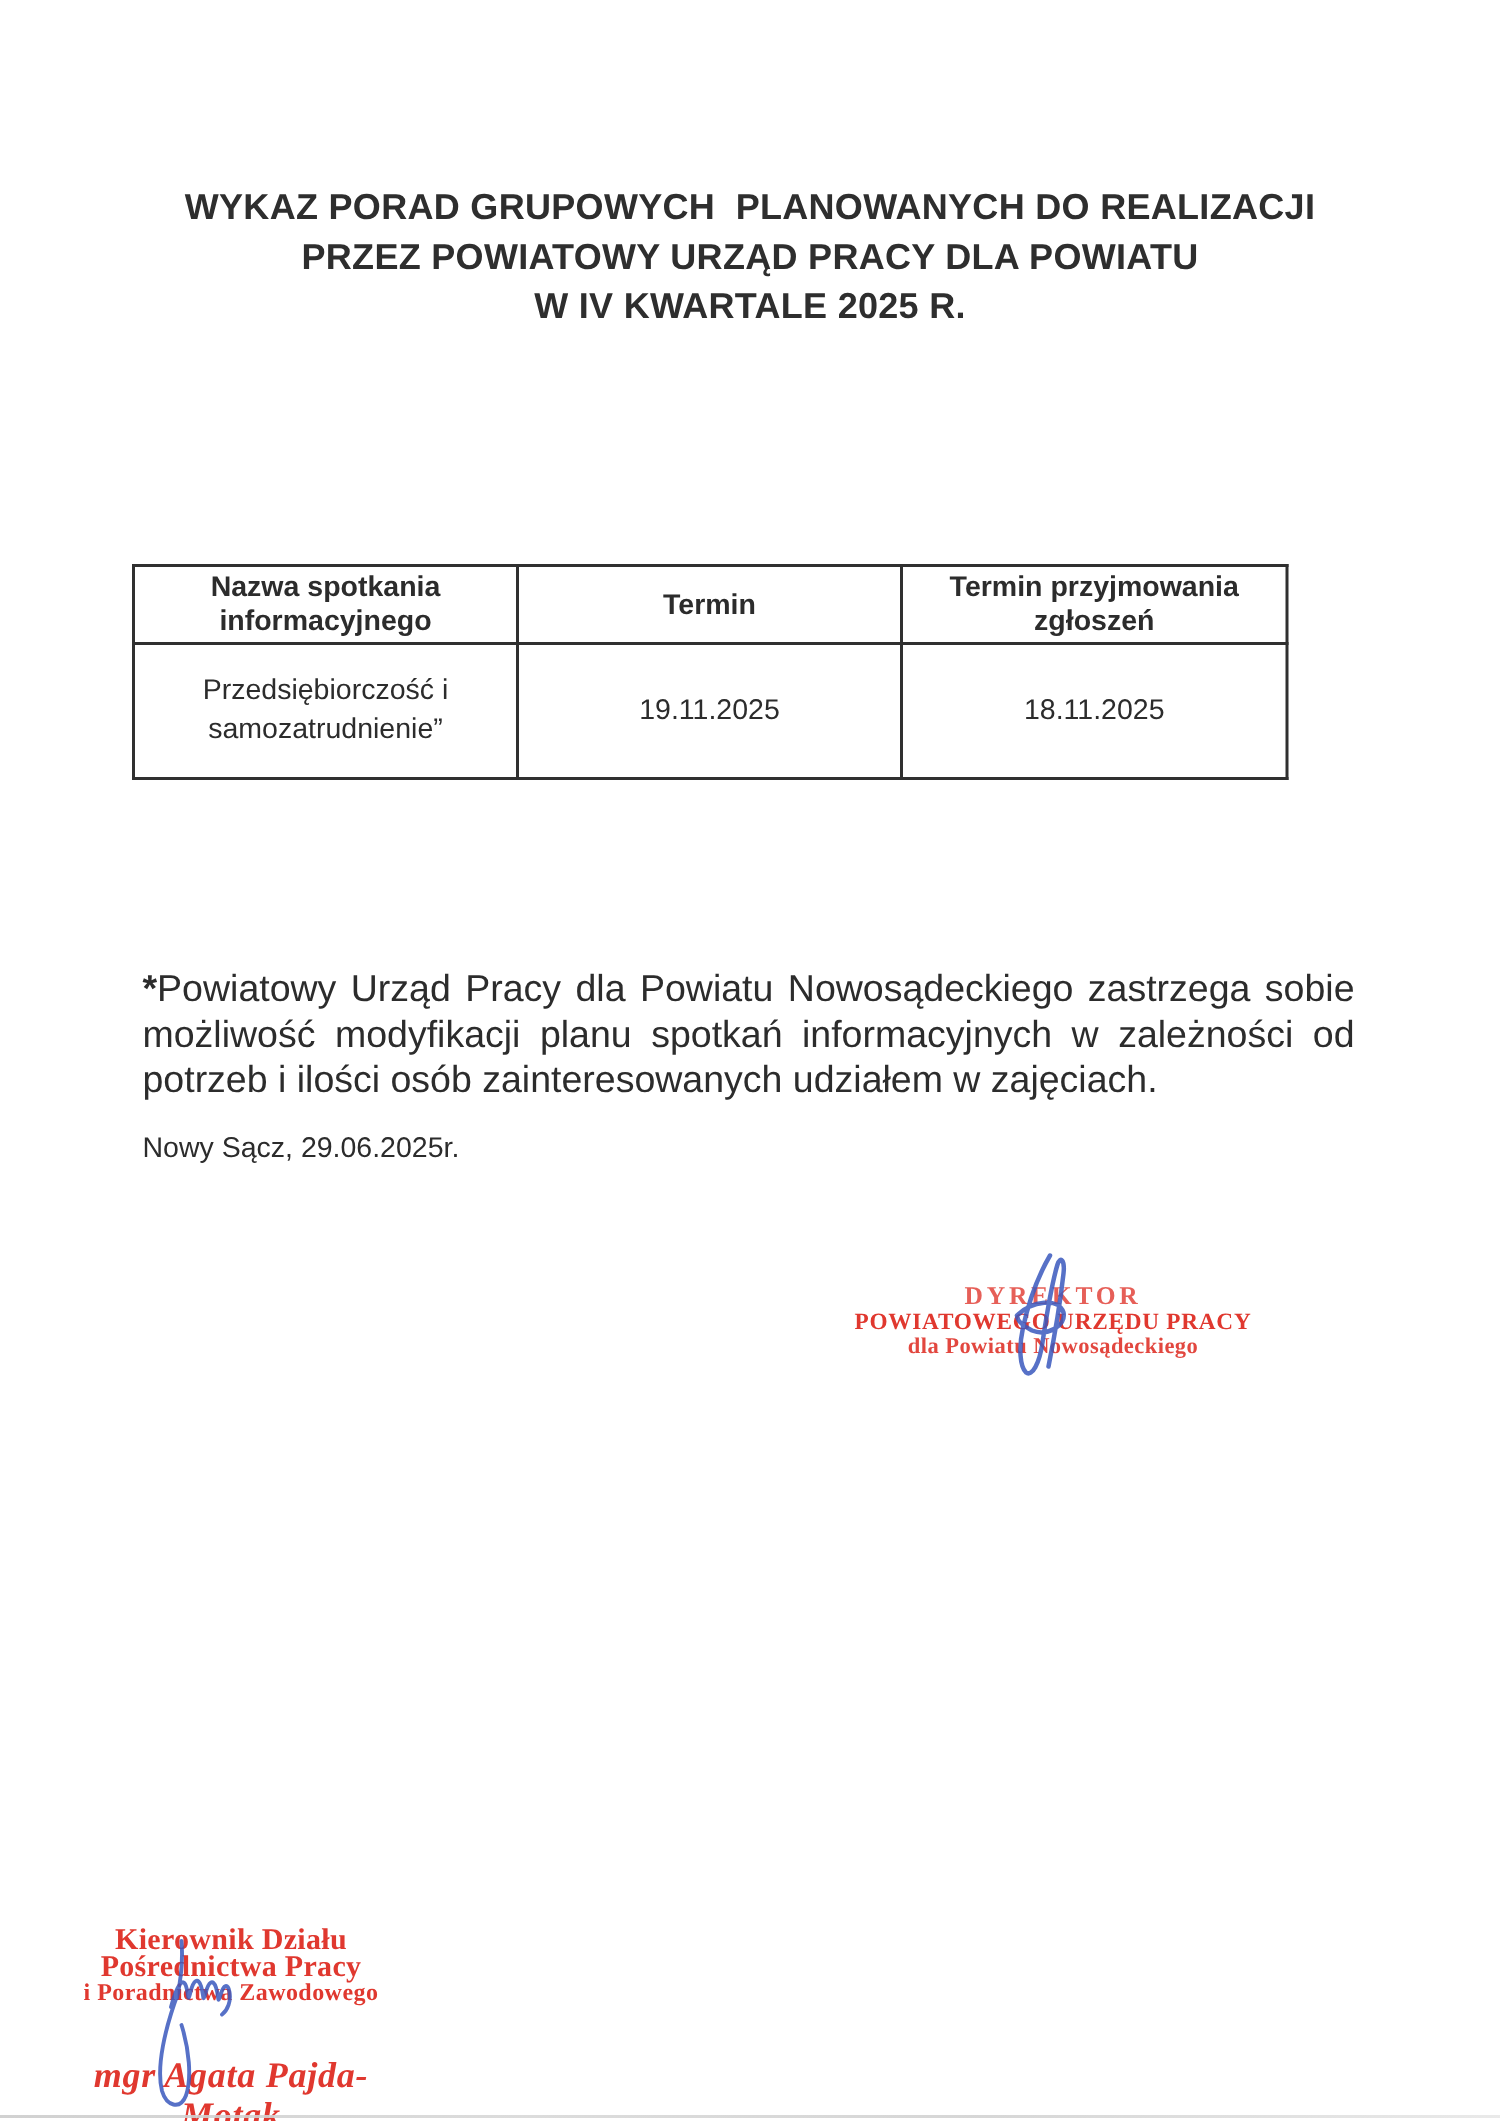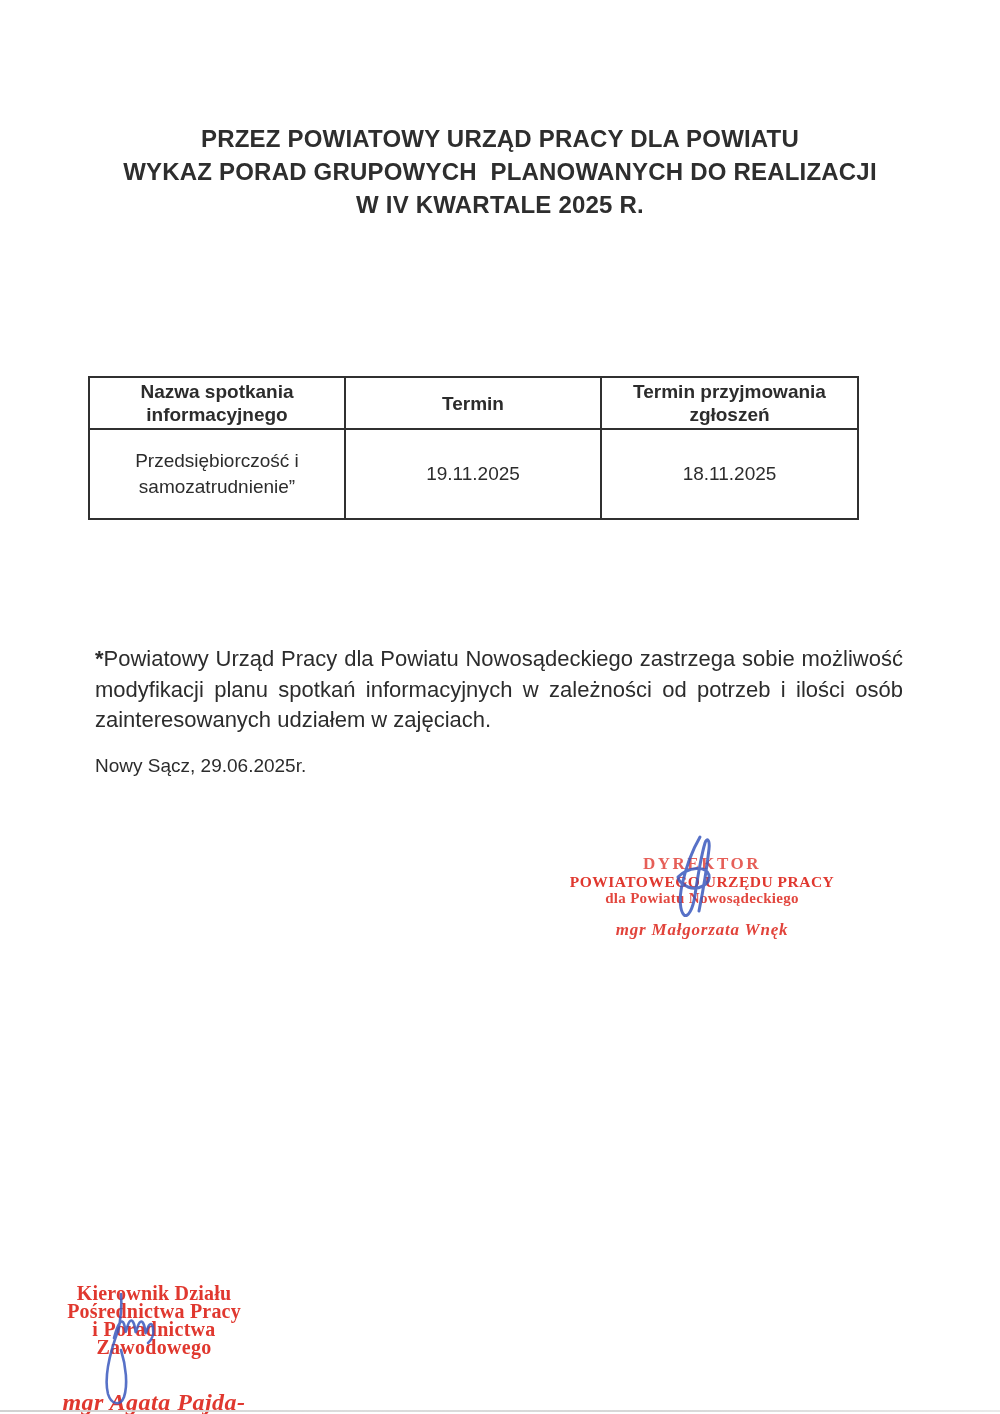--- a/index.html
+++ b/index.html
@@ -37,21 +37,21 @@
     height: 50px; font-size: 19px; font-weight: bold;
     line-height: 23px; padding: 2px 10px;
   }
   table.schedule td {
     height: 90px; font-size: 19px; line-height: 26px; padding: 2px 24px;
   }
 
   
   .note {
     position: absolute; left: 95px; top: 644px; width: 808px;
-    font-size: 22px; line-height: 30.5px; text-align: justify;
+    font-size: 25px; line-height: 30.5px; text-align: justify;
     color: #2c2c2c;
   }
   .note .star { font-weight: bold; }
 
   .place-date {
     position: absolute; left: 95px; top: 755px;
     font-size: 19px; color: #2c2c2c;
   }
 
   
@@ -65,21 +65,21 @@
   .sd3 { font-size: 15px; letter-spacing: 0.3px; line-height: 15px; margin-top: 1px; opacity: 0.92; }
   .sd-name { margin-top: 14px; font-size: 17px; font-style: italic; letter-spacing: 0.8px; opacity: 0.94; }
 
   
   .stamp-kierownik {
     position: absolute; left: 33px; top: 1284px; width: 242px;
     text-align: center; color: #e0382f;
     font-family: "Liberation Serif", serif; font-weight: bold;
   }
   .sk1 { font-size: 20px; line-height: 18px; letter-spacing: 0.2px; }
-  .sk2 { font-size: 20px; line-height: 18px; letter-spacing: 0.3px; }
+  .sk2 { font-size: 16px; line-height: 18px; letter-spacing: 0.3px; }
   .sk-name { margin-top: 33px; font-size: 24px; font-style: italic; letter-spacing: 0.5px; }
 
   
   .sig { position: absolute; }
   .sig-director { left: 660px; top: 833px; width: 66px; height: 88px; }
   .sig-kierownik { left: 90px; top: 1292px; width: 80px; height: 118px; }
   .sig path { fill: none; stroke-linecap: round; stroke-linejoin: round; opacity: 0.85; }
 
   
   .scan-edge {
@@ -87,22 +87,22 @@
     background: linear-gradient(90deg, #cccccc 0%, #d8d8d8 35%, #d2d2d2 65%, #e7e7e7 100%);
     opacity: 0.9;
   }
 </style>
 </head>
 <body>
 
 <div class="page">
 
   <div class="title">
+    <div>WYKAZ PORAD GRUPOWYCH  PLANOWANYCH DO REALIZACJI</div>
     <div>PRZEZ POWIATOWY URZĄD PRACY DLA POWIATU</div>
-    <div>WYKAZ PORAD GRUPOWYCH  PLANOWANYCH DO REALIZACJI</div>
     <div>W IV KWARTALE 2025 R.</div>
   </div>
 
   <table class="schedule">
     <colgroup>
       <col style="width:256px">
         <col style="width:256px">
         <col style="width:257px">
     </colgroup>
     <thead>
@@ -122,21 +122,20 @@
   </table>
 
   <p class="note"><span class="star">*</span><span>Powiatowy Urząd Pracy dla Powiatu Nowosądeckiego zastrzega sobie możliwość modyfikacji planu spotkań informacyjnych w zależności od potrzeb i ilości osób zainteresowanych udziałem w zajęciach.</span></p>
 
   <div class="place-date">Nowy Sącz, 29.06.2025r.</div>
 
   <div class="stamp-director">
     <div class="sd1">DYREKTOR</div>
     <div class="sd2">POWIATOWEGO URZĘDU PRACY</div>
     <div class="sd3">dla Powiatu Nowosądeckiego</div>
-    <div class="sd-name">mgr Małgorzata Wnęk</div>
   </div>
 
   <svg class="sig sig-director" viewBox="0 0 66 88">
     <path stroke-width="3" d="M 40,4 C 33,16 26,34 22,52 C 19,66 20,78 24,82 C 28,85 33,76 35,62 C 38,42 42,20 45,10 C 47,4 50,7 49,16 C 47,34 43,58 39,78 M 18,44 C 28,34 46,32 49,42 C 51,51 38,58 28,54 C 22,51 18,48 18,44" stroke="#3a58bd"></path>
   </svg>
 
   <div class="stamp-kierownik">
     <div class="sk1">Kierownik Działu Pośrednictwa Pracy</div>
     <div class="sk2">i Poradnictwa Zawodowego</div>
     <div class="sk-name">mgr Agata Pajda-Motak</div>

